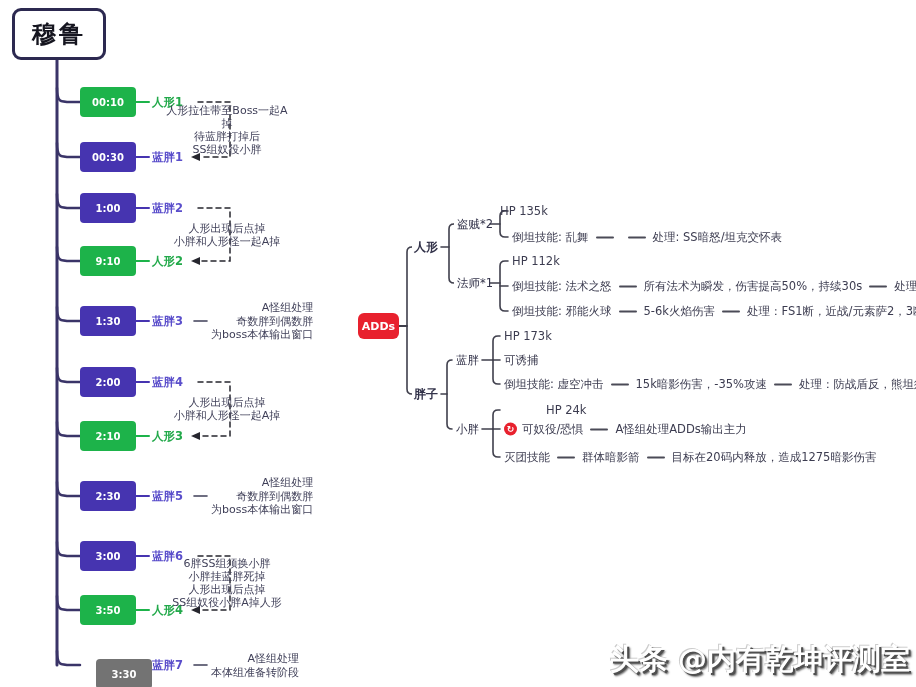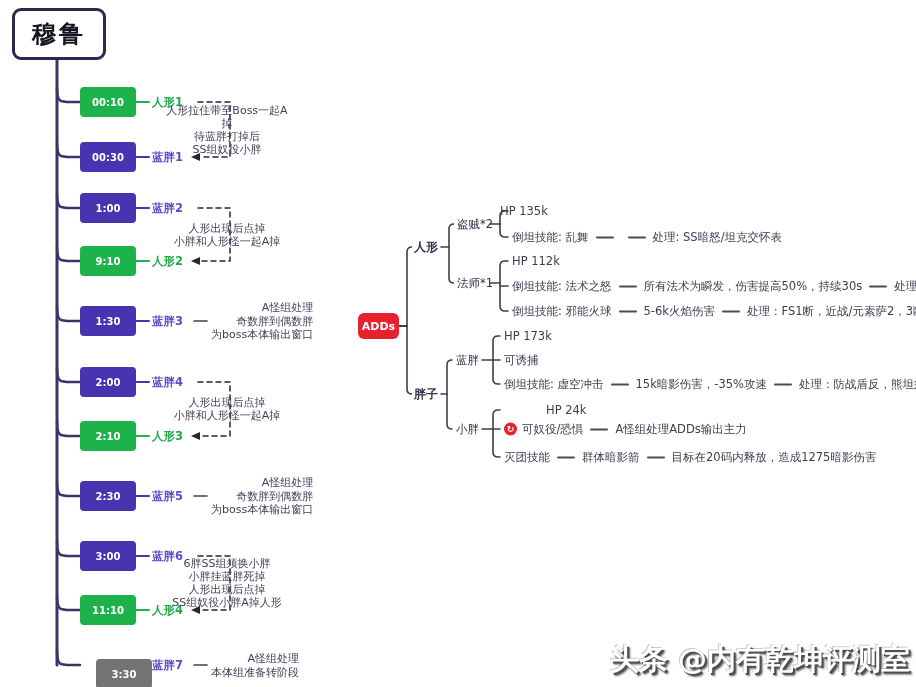--- a/index.html
+++ b/index.html
@@ -127,21 +127,21 @@
     <div class="tnode" style="left: 80px; top: 306px; background: rgb(70, 52, 176);">1:30</div>
     <div class="tlabel" style="left: 152px; top: 321px; color: rgb(90, 78, 203);">蓝胖3</div>
     <div class="tnode" style="left: 80px; top: 367px; background: rgb(70, 52, 176);">2:00</div>
     <div class="tlabel" style="left: 152px; top: 382px; color: rgb(90, 78, 203);">蓝胖4</div>
     <div class="tnode" style="left: 80px; top: 421px; background: rgb(29, 179, 74);">2:10</div>
     <div class="tlabel" style="left: 152px; top: 436px; color: rgb(34, 169, 74);">人形3</div>
     <div class="tnode" style="left: 80px; top: 481px; background: rgb(70, 52, 176);">2:30</div>
     <div class="tlabel" style="left: 152px; top: 496px; color: rgb(90, 78, 203);">蓝胖5</div>
     <div class="tnode" style="left: 80px; top: 541px; background: rgb(70, 52, 176);">3:00</div>
     <div class="tlabel" style="left: 152px; top: 556px; color: rgb(90, 78, 203);">蓝胖6</div>
-    <div class="tnode" style="left: 80px; top: 595px; background: rgb(29, 179, 74);">11:10</div>
+    <div class="tnode" style="left: 80px; top: 595px; background: rgb(29, 179, 74);">3:50</div>
     <div class="tlabel" style="left: 152px; top: 610px; color: rgb(34, 169, 74);">人形4</div>
     <div class="tnode" style="left: 96px; top: 650px; background: #737373; margin-top: 9px;">3:30</div>
     <div class="tlabel" style="left: 152px; top: 665px; color: rgb(90, 78, 203);">蓝胖7</div>
     <div class="loop-notes" style="top: 129.5px;">
       <div>人形拉住带至Boss一起A掉</div>
       <div>待蓝胖打掉后</div>
       <div>SS组奴役小胖</div>
     </div>
     <div class="loop-notes" style="top: 234.5px;">
       <div>人形出现后点掉</div>

